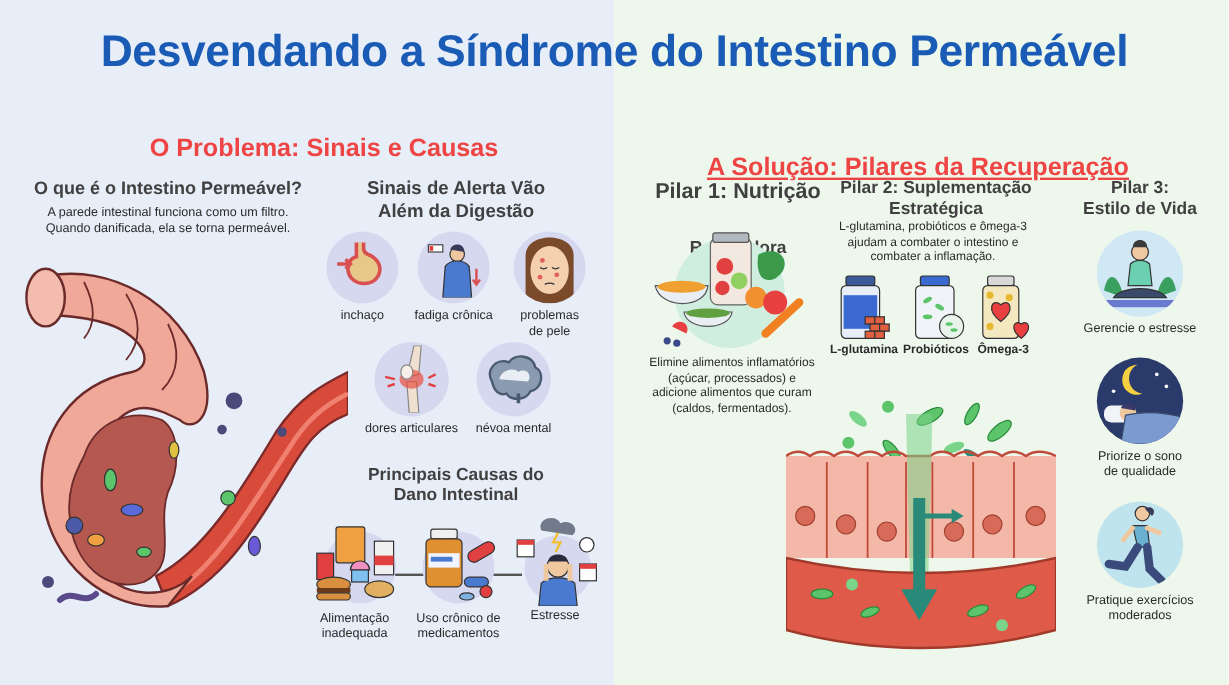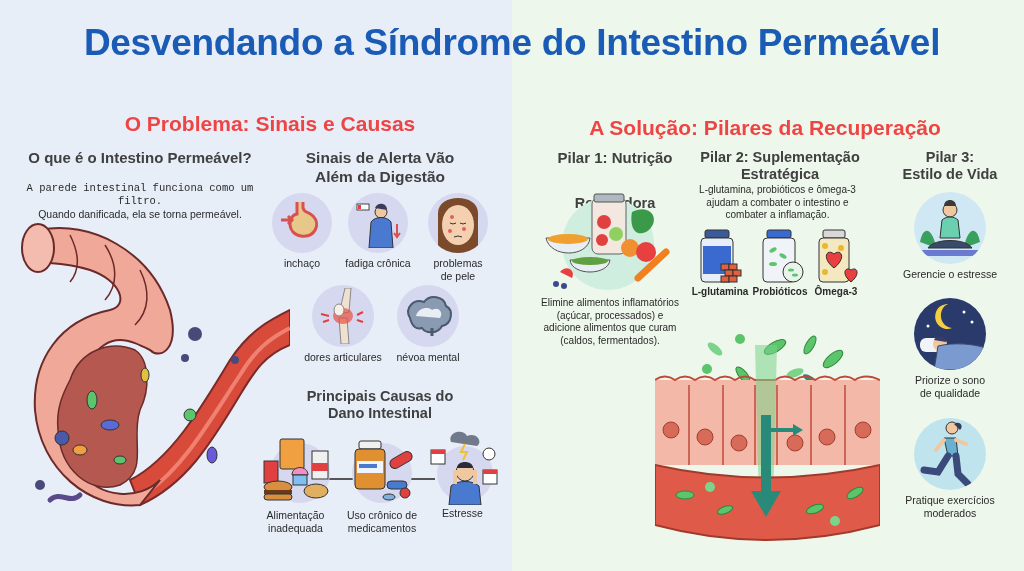--- a/index.html
+++ b/index.html
@@ -21,21 +21,21 @@
 
 <div class="bg-left"></div>
 <div class="bg-right"></div>
 
 <h1 class="main-title">Desvendando a Síndrome do Intestino Permeável</h1>
 
 <div class="abs section-title" style="left:60px; top:112px; width:420px;">O Problema: Sinais e Causas</div>
 
 <div class="abs" style="left:20px; top:149px; width:240px;">
   <div class="sub-title" style="font-size:15px;">O que é o Intestino Permeável?</div>
-  <div class="desc" style="margin-top:15px;font-family:Liberation Mono, monospace;">A parede intestinal funciona como um filtro.</div>
+  <div class="desc" style="margin-top:4px;">A parede intestinal funciona como um filtro.</div>
   <div class="desc">Quando danificada, ela se torna permeável.</div>
 </div>
 
 <div class="abs" style="left:0; top:210px; width:290px; height:300px;">
   <svg width="290" height="300" viewBox="0 0 290 300">
 
     <path d="M130 270 C 170 250, 200 200, 230 150 C 250 120, 270 110, 290 100 L 290 135 C 265 145, 255 160, 240 185 C 210 235, 185 275, 140 295 Z" fill="#d84a3a" stroke="#7a2a2a" stroke-width="2"></path>
     <path d="M150 280 C 185 255, 210 210, 240 165 C 255 140, 270 128, 290 118" fill="none" stroke="#f08070" stroke-width="4"></path>
 
     <path d="M40 20 C 90 10, 150 40, 170 100 C 180 140, 160 150, 150 140 C 130 130, 110 120, 90 150 C 70 180, 60 220, 80 260 C 100 290, 140 290, 160 270 L 140 295 C 90 300, 40 260, 35 200 C 32 150, 60 110, 110 100 C 130 95, 120 70, 90 60 C 60 50, 40 55, 35 50 Z" fill="#f0a898" stroke="#6a2a2a" stroke-width="2"></path>
@@ -196,24 +196,24 @@
         <circle cx="62" cy="24" r="6" fill="#fff" stroke="#333"></circle>
         <circle cx="38" cy="42" r="9" fill="#f0c8a0" stroke="#333"></circle>
         <path d="M30 38 C 30 30, 46 30, 46 38" fill="#2a2a3a"></path>
         <path d="M22 75 L24 56 C 30 50, 46 50, 52 56 L54 75 Z" fill="#4a7ad0" stroke="#333"></path>
         <path d="M28 54 L28 40 M48 54 L48 40" stroke="#f0c8a0" stroke-width="4"></path>
       </svg>
   </div>
   <div class="label" style="margin-top:2px;">Estresse</div>
 </div>
 
-<div class="abs section-title" style="left:540px; top:116px; width:450px;">A Solução: Pilares da Recuperação</div>
+<div class="abs section-title" style="left:540px; top:128px; width:450px;text-decoration:underline;">A Solução: Pilares da Recuperação</div>
 
 <div class="abs" style="left:540px; top:149px; width:150px;">
-  <div class="sub-title" style="font-size:15px;">Pilar 1: Nutrição</div>
+  <div class="sub-title" style="font-size:18px;">Pilar 1: Nutrição</div>
   <div class="sub-title" style="font-size:14.5px;margin-top:28px;">Reparadora</div>
 </div>
 <div class="abs" style="left:542px; top:192px; width:132px; height:102px;">
   <svg width="132" height="102" viewBox="0 0 132 102">
       <circle cx="66" cy="52" r="46" fill="#cfeee0"></circle>
       <rect x="50" y="6" width="34" height="56" rx="6" fill="#f8e8e0" stroke="#555" opacity="0.9"></rect>
       <rect x="52" y="2" width="30" height="8" rx="2" fill="#b0b8c0" stroke="#555"></rect>
       <circle cx="62" cy="30" r="7" fill="#e04040"></circle>
       <circle cx="74" cy="42" r="7" fill="#90d060"></circle>
       <circle cx="60" cy="48" r="6" fill="#e04040"></circle>

